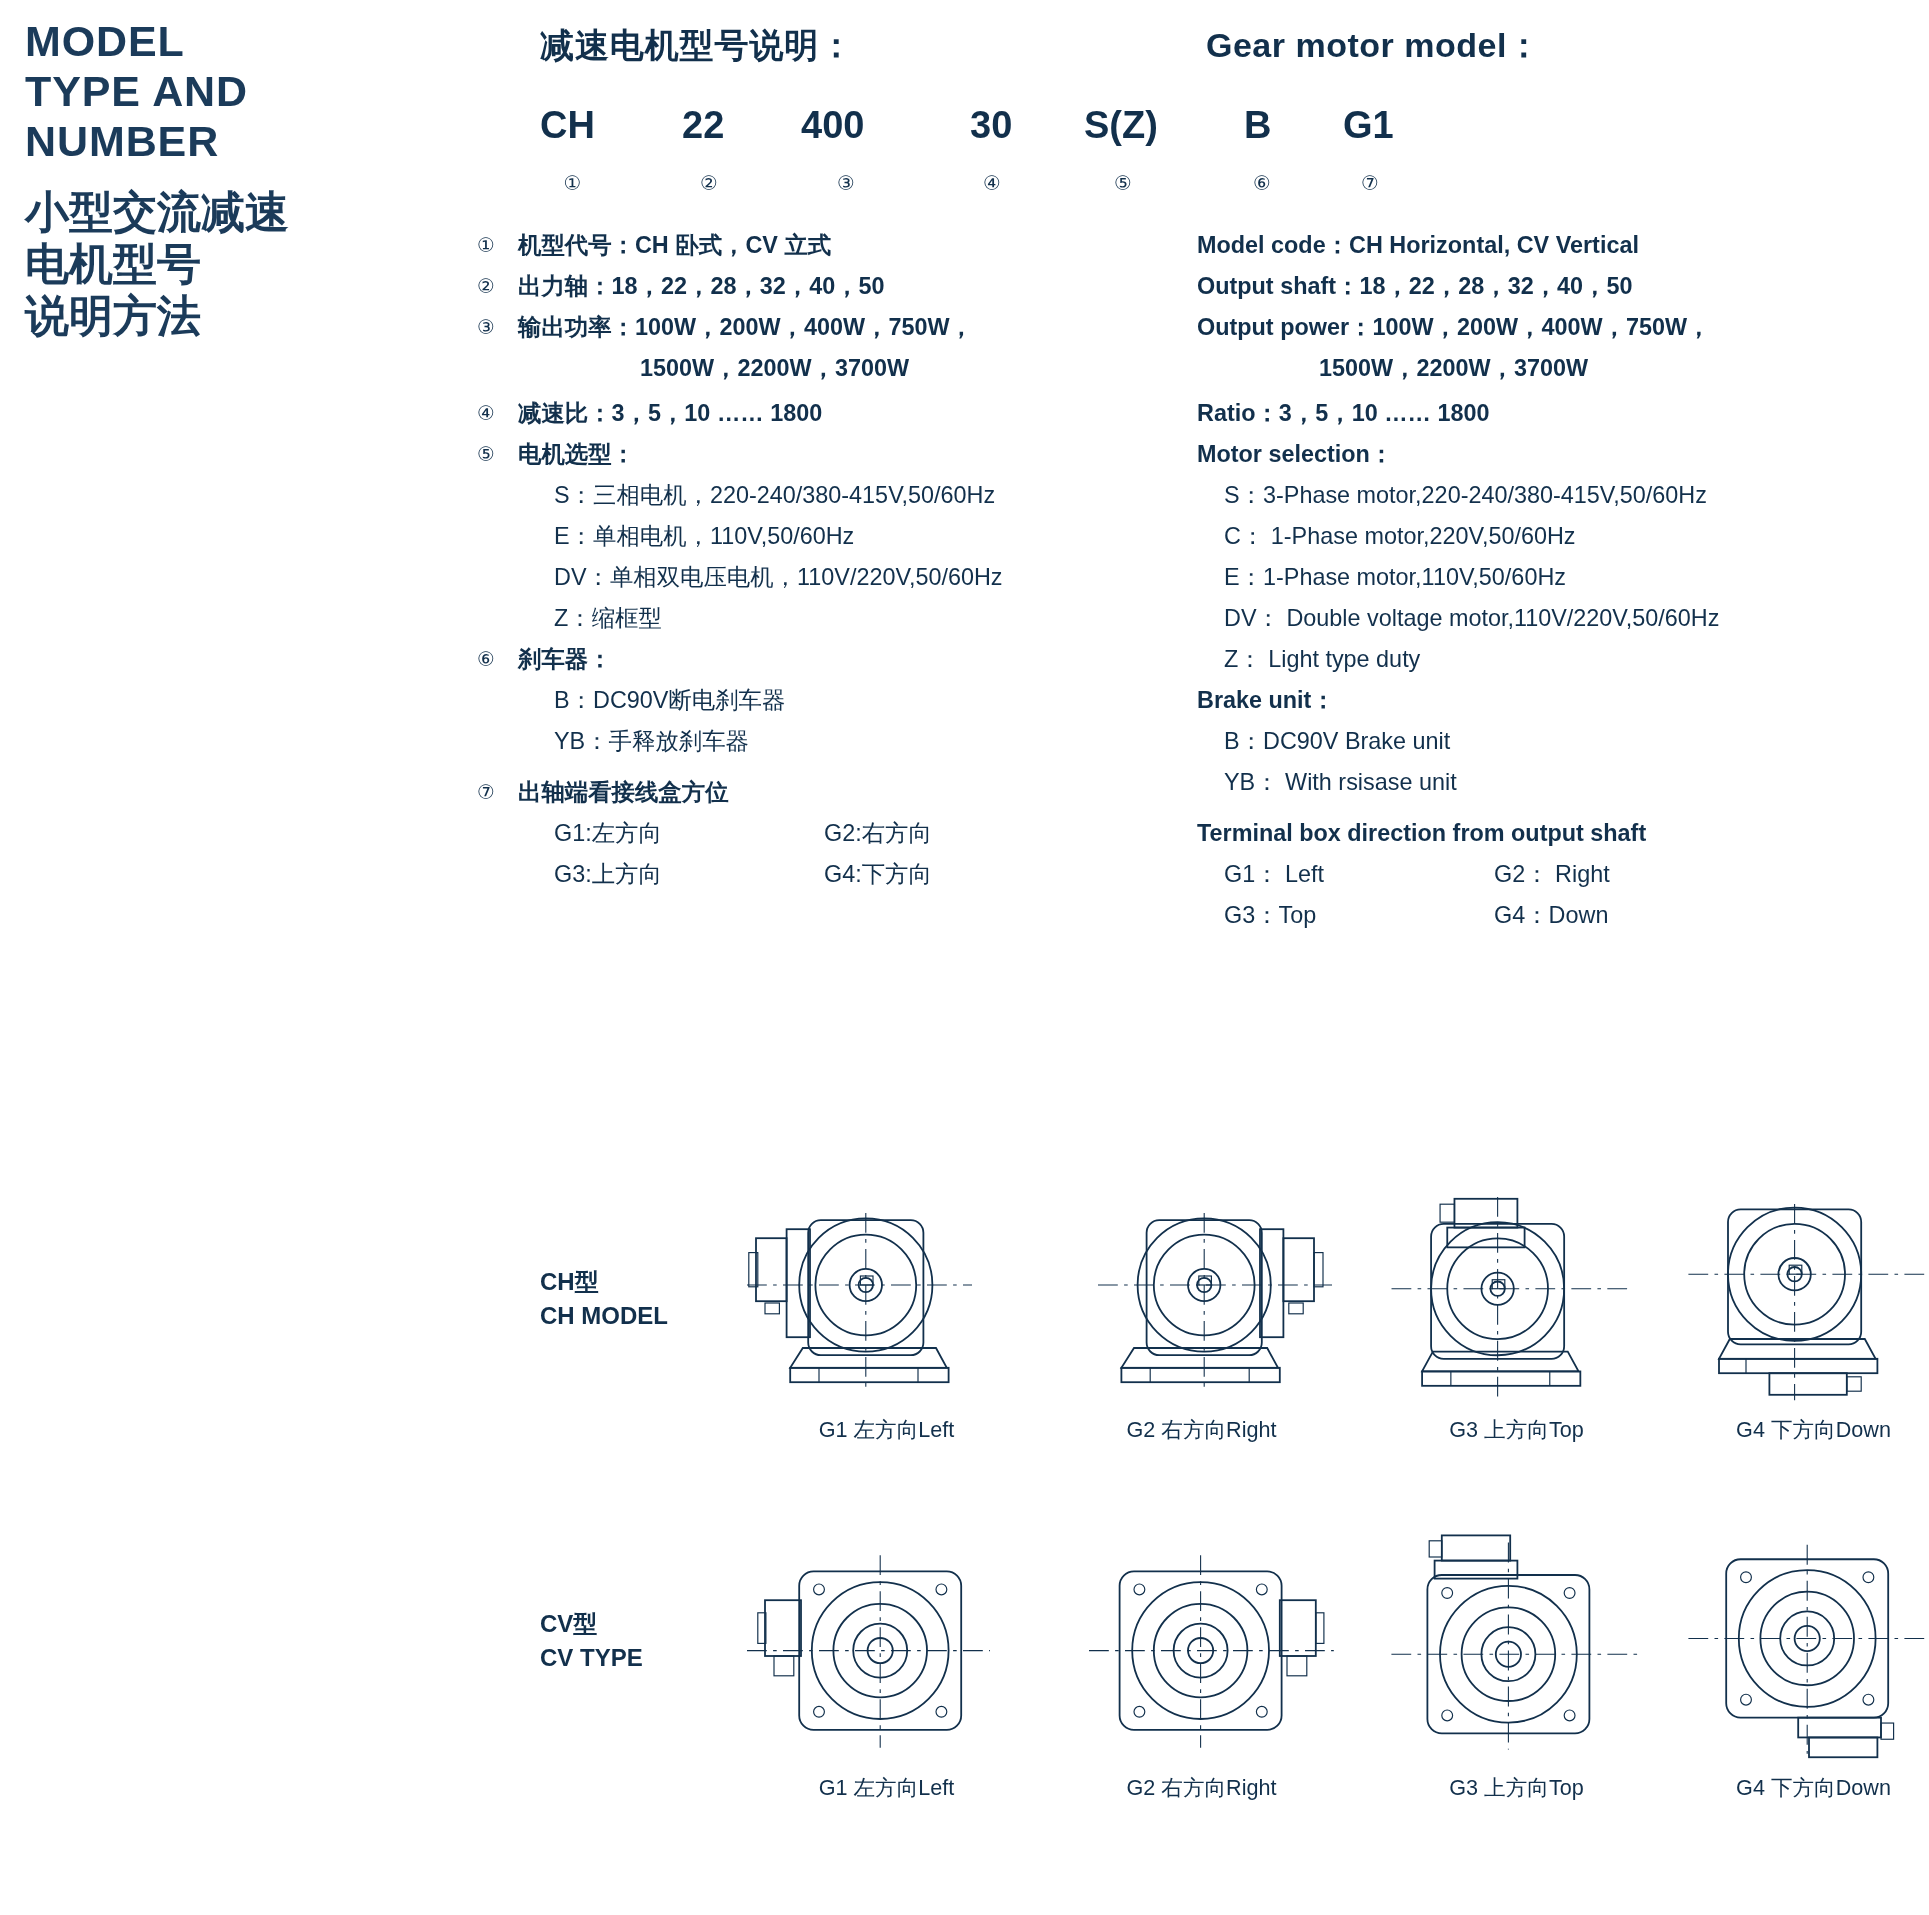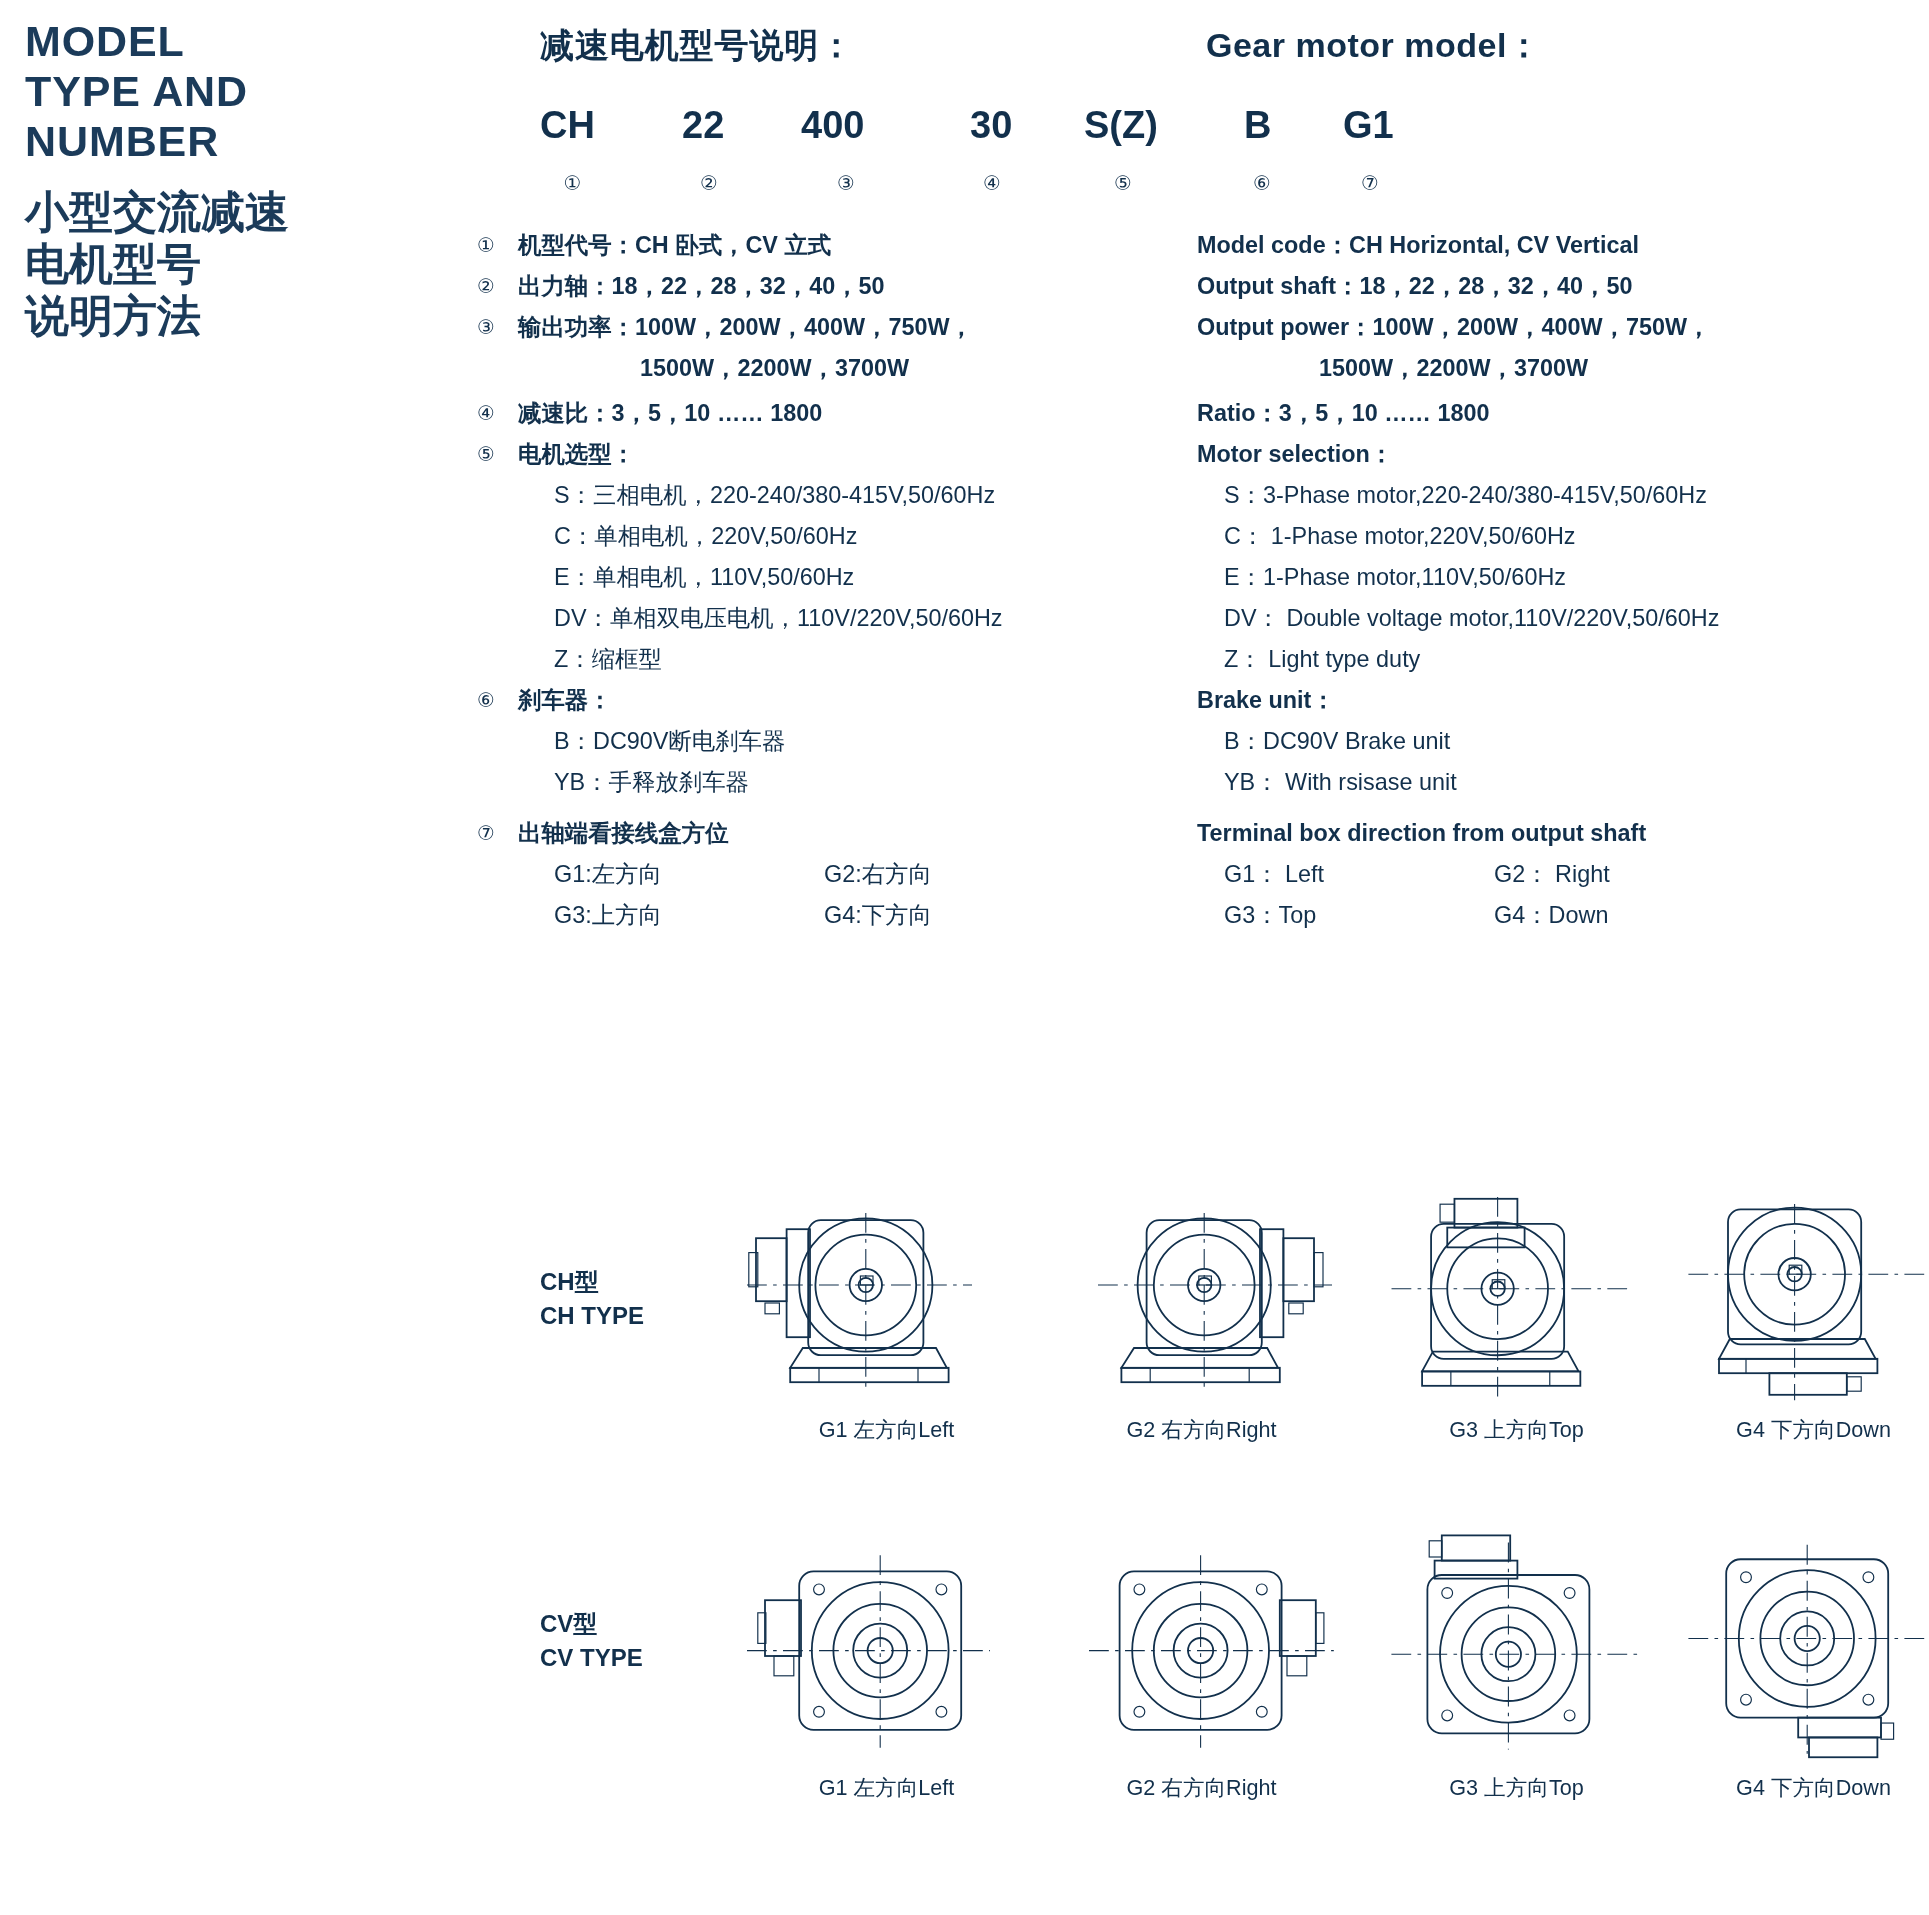--- a/index.html
+++ b/index.html
@@ -119,21 +119,20 @@
     <div class="gap-s"></div>
     <div class="line b">
       <span class="num">④</span>
       <span>减速比：3，5，10 …… 1800</span>
     </div>
     <div class="line b">
       <span class="num">⑤</span>
       <span>电机选型：</span>
     </div>
     <div class="line indent3">S：三相电机，220-240/380-415V,50/60Hz</div>
-    <div class="line indent3">C：单相电机，220V,50/60Hz</div>
     <div class="line indent3">E：单相电机，110V,50/60Hz</div>
     <div class="line indent3">DV：单相双电压电机，110V/220V,50/60Hz</div>
     <div class="line indent3">Z：缩框型</div>
     <div class="line b">
       <span class="num">⑥</span>
       <span>刹车器：</span>
     </div>
     <div class="line indent3">B：DC90V断电刹车器</div>
     <div class="line indent3">YB：手释放刹车器</div>
     <div class="gap"></div>
@@ -176,21 +175,21 @@
     <div class="line two indent1">
       <span class="c1">G3：Top</span>
       <span class="c2">G4：Down</span>
     </div>
   </div>
 
   <div class="diagrams">
 
     <div class="rowlabel" style="left:540px;top:77px;">
       <div>CH型</div>
-      <div>CH TYPE</div>
+      <div>CH MODEL</div>
     </div>
 
     <svg style="position:absolute;left:747px;top:25px;" width="279" height="198" viewBox="0 0 310 220">
       <rect class="ln" x="10" y="28" width="34" height="70"></rect>
       <rect class="ln-t" x="2" y="44" width="10" height="38"></rect>
       <rect class="ln" x="44" y="18" width="26" height="120"></rect>
       <rect class="ln" x="68" y="8" width="128" height="150" rx="14"></rect>
       <circle class="ln" cx="132" cy="80" r="74"></circle>
       <circle class="ln" cx="132" cy="80" r="56"></circle>
       <circle class="ln" cx="132" cy="80" r="18"></circle>

